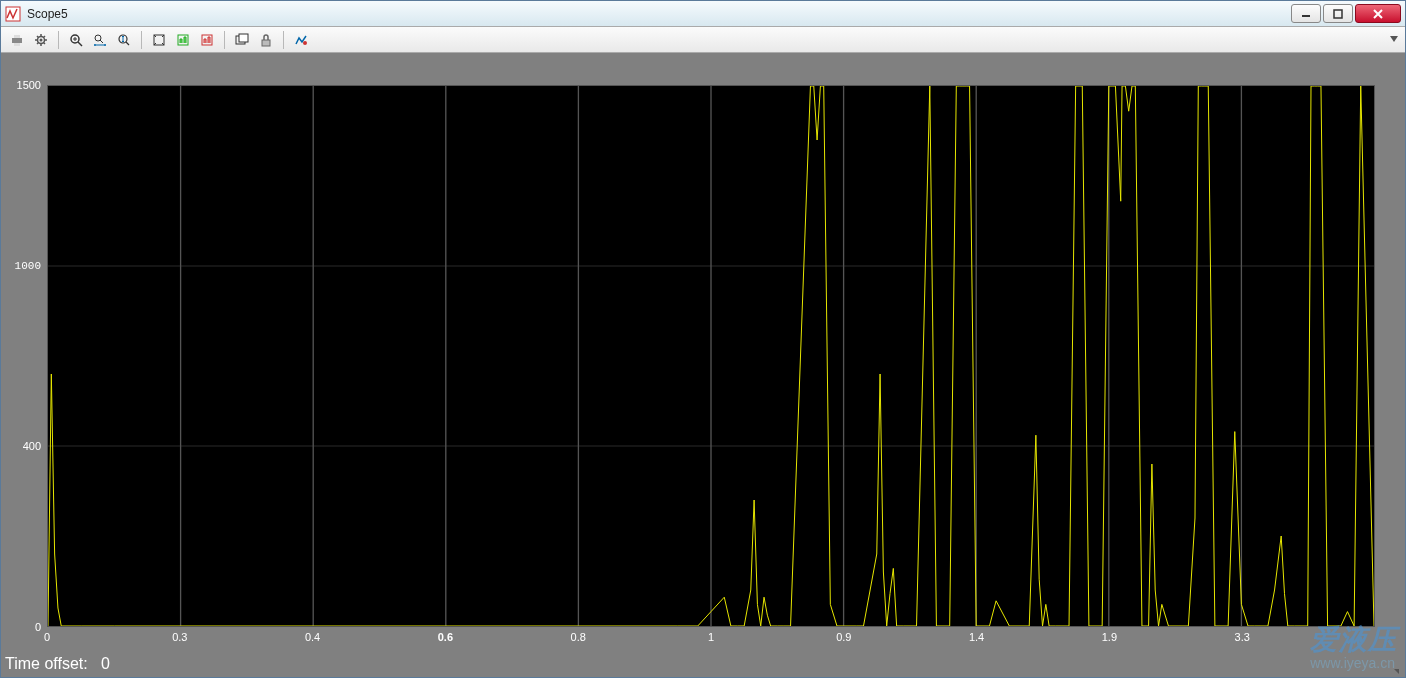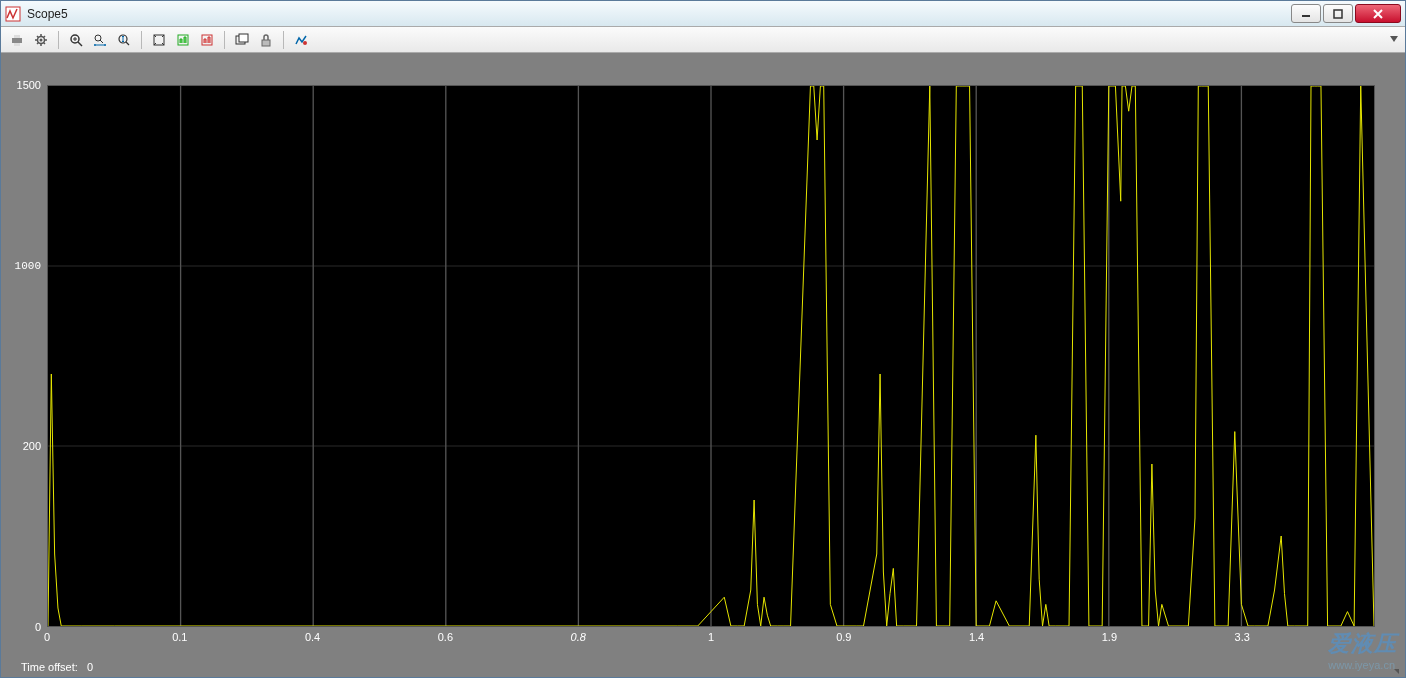--- a/index.html
+++ b/index.html
@@ -16,24 +16,24 @@
   .tool-sep { width: 1px; height: 18px; background: #b8b8b8; margin: 0 3px; }
   .tool-btn { width: 20px; height: 20px; display: flex; align-items: center; justify-content: center; border: 1px solid transparent; border-radius: 2px; }
   .tool-spacer { flex: 1; }
   .scope-body { flex: 1; background: #808080; position: relative; }
   .plot-wrap { position: absolute; left: 46px; top: 32px; right: 30px; bottom: 50px; }
   .plot-area { position: absolute; inset: 0; background: #000; border: 1px solid #555; }
   .grid line { stroke: #555; stroke-width: 1; }
   .trace { stroke: #e6e600; stroke-width: 1; fill: none; }
   .ytick { position: absolute; right: 100%; padding-right: 6px; color: #fff; font-size: 11px; transform: translateY(-50%); white-space: nowrap; margin-left: 28px; }
   .xtick { position: absolute; top: 100%; padding-top: 4px; color: #fff; font-size: 11px; transform: translateX(-50%); white-space: nowrap; }
-  .statusbar { position: absolute; left: 20px; bottom: 4px; color: #fff; font-size: 11px; }
+  .statusbar { position: absolute; left: 4px; bottom: 4px; color: #fff; font-size: 16px; }
   .tri-down { position: absolute; right: 6px; bottom: 3px; width: 0; height: 0; border-left: 5px solid transparent; border-top: 5px solid #555; }
-  .watermark { position: absolute; right: 8px; bottom: 18px; font-size: 22px; font-weight: bold; color: rgba(70,150,220,0.55); font-style: italic; letter-spacing: 1px; pointer-events: none; }
-  .watermark-sub { position: absolute; right: 10px; bottom: 6px; font-size: 11px; color: rgba(120,170,200,0.55); pointer-events: none; }
+  .watermark { position: absolute; right: 8px; bottom: 18px; font-size: 28px; font-weight: bold; color: rgba(70,150,220,0.55); font-style: italic; letter-spacing: 1px; pointer-events: none; }
+  .watermark-sub { position: absolute; right: 10px; bottom: 6px; font-size: 14px; color: rgba(120,170,200,0.55); pointer-events: none; }
 </style>
 </head>
 <body>
 
 <div class="window">
   <div class="titlebar">
     <span class="app-icon">
       <svg width="16" height="16" viewBox="0 0 16 16">
           <rect x="1" y="1" width="14" height="14" fill="#fff" stroke="#c33"></rect>
           <path d="M2 12 L5 5 L8 12 L12 3" stroke="#c33" fill="none" stroke-width="1.5"></path>
@@ -167,28 +167,28 @@
               <line x1="900" y1="0" x2="900" y2="1000"></line>
               <line x1="0" y1="666.6666666666667" x2="1000" y2="666.6666666666667"></line>
               <line x1="0" y1="333.33333333333337" x2="1000" y2="333.33333333333337"></line>
             </g>
             <path class="trace" d="M0.00 1000.00 L2.50 533.33 L5.00 866.67 L7.50 966.67 L10.00 1000.00 L25.00 1000.00 L50.00 1000.00 L100.00 1000.00 L200.00 1000.00 L300.00 1000.00 L400.00 1000.00 L475.00 1000.00 L490.00 1000.00 L500.00 973.33 L510.00 946.67 L515.00 1000.00 L520.00 1000.00 L525.00 1000.00 L530.00 933.33 L532.50 766.67 L535.00 960.00 L537.50 1000.00 L540.00 946.67 L542.50 980.00 L545.00 1000.00 L550.00 1000.00 L555.00 1000.00 L560.00 1000.00 L575.00 0.00 L577.50 0.00 L580.00 100.00 L582.50 0.00 L585.00 0.00 L590.00 960.00 L595.00 1000.00 L600.00 1000.00 L610.00 1000.00 L615.00 1000.00 L625.00 866.67 L627.50 533.33 L630.00 900.00 L632.50 1000.00 L635.00 940.00 L637.50 893.33 L640.00 1000.00 L645.00 1000.00 L655.00 1000.00 L665.00 0.00 L670.00 1000.00 L680.00 1000.00 L685.00 0.00 L687.50 0.00 L690.00 0.00 L692.50 0.00 L695.00 0.00 L700.00 1000.00 L710.00 1000.00 L715.00 953.33 L725.00 1000.00 L740.00 1000.00 L745.00 646.67 L747.50 913.33 L750.00 1000.00 L752.50 960.00 L755.00 1000.00 L760.00 1000.00 L770.00 1000.00 L775.00 0.00 L777.50 0.00 L780.00 0.00 L785.00 1000.00 L795.00 1000.00 L800.00 0.00 L802.50 0.00 L805.00 0.00 L807.50 133.33 L809.00 213.33 L810.00 0.00 L812.50 0.00 L815.00 46.67 L817.50 0.00 L820.00 0.00 L825.00 1000.00 L830.00 1000.00 L832.50 700.00 L835.00 933.33 L837.50 1000.00 L840.00 960.00 L845.00 1000.00 L860.00 1000.00 L865.00 800.00 L867.50 0.00 L870.00 0.00 L872.50 0.00 L875.00 0.00 L880.00 1000.00 L890.00 1000.00 L895.00 640.00 L900.00 960.00 L905.00 1000.00 L910.00 1000.00 L920.00 1000.00 L925.00 933.33 L930.00 833.33 L932.50 940.00 L935.00 1000.00 L940.00 1000.00 L950.00 1000.00 L952.50 0.00 L955.00 0.00 L957.50 0.00 L960.00 0.00 L965.00 1000.00 L975.00 1000.00 L980.00 973.33 L985.00 1000.00 L990.00 0.00 L1000.00 1000.00" vector-effect="non-scaling-stroke"></path>
           </svg>
       </div>
       <div id="yticks"></div>
       <div id="xticks"></div>
     <div class="ytick" style="top: 100%;">0</div>
-        <div class="ytick" style="top: 66.6667%;">200</div>
+        <div class="ytick" style="top: 66.6667%;">400</div>
         <div class="ytick" style="top: 33.3333%; font-family: Liberation Mono, monospace;">1000</div>
         <div class="ytick" style="top: 0%;">1500</div>
         <div class="xtick" style="left: 0%;">0</div>
-        <div class="xtick" style="left: 10%;">0.1</div>
+        <div class="xtick" style="left: 10%;">0.3</div>
         <div class="xtick" style="left: 20%;">0.4</div>
-        <div class="xtick" style="left: 30%;">0.6</div>
-        <div class="xtick" style="left: 40%; font-style: italic;">0.8</div>
+        <div class="xtick" style="left: 30%; font-weight: bold;">0.6</div>
+        <div class="xtick" style="left: 40%;">0.8</div>
         <div class="xtick" style="left: 50%;">1</div>
         <div class="xtick" style="left: 60%;">0.9</div>
         <div class="xtick" style="left: 70%;">1.4</div>
         <div class="xtick" style="left: 80%;">1.9</div>
         <div class="xtick" style="left: 90%;">3.3</div>
       </div>
     <div class="statusbar">
       <span>Time offset:</span>&nbsp;&nbsp;
       <span>0</span>
     </div>

